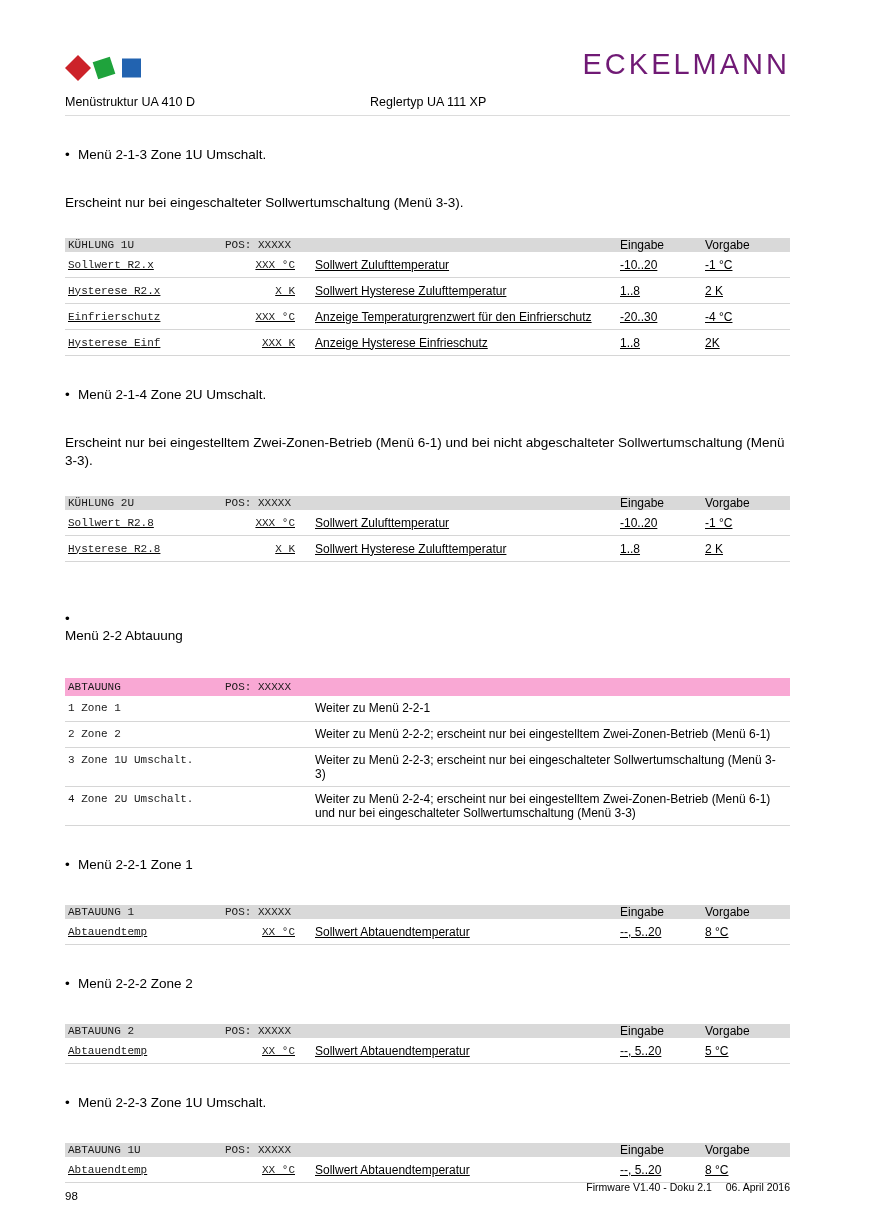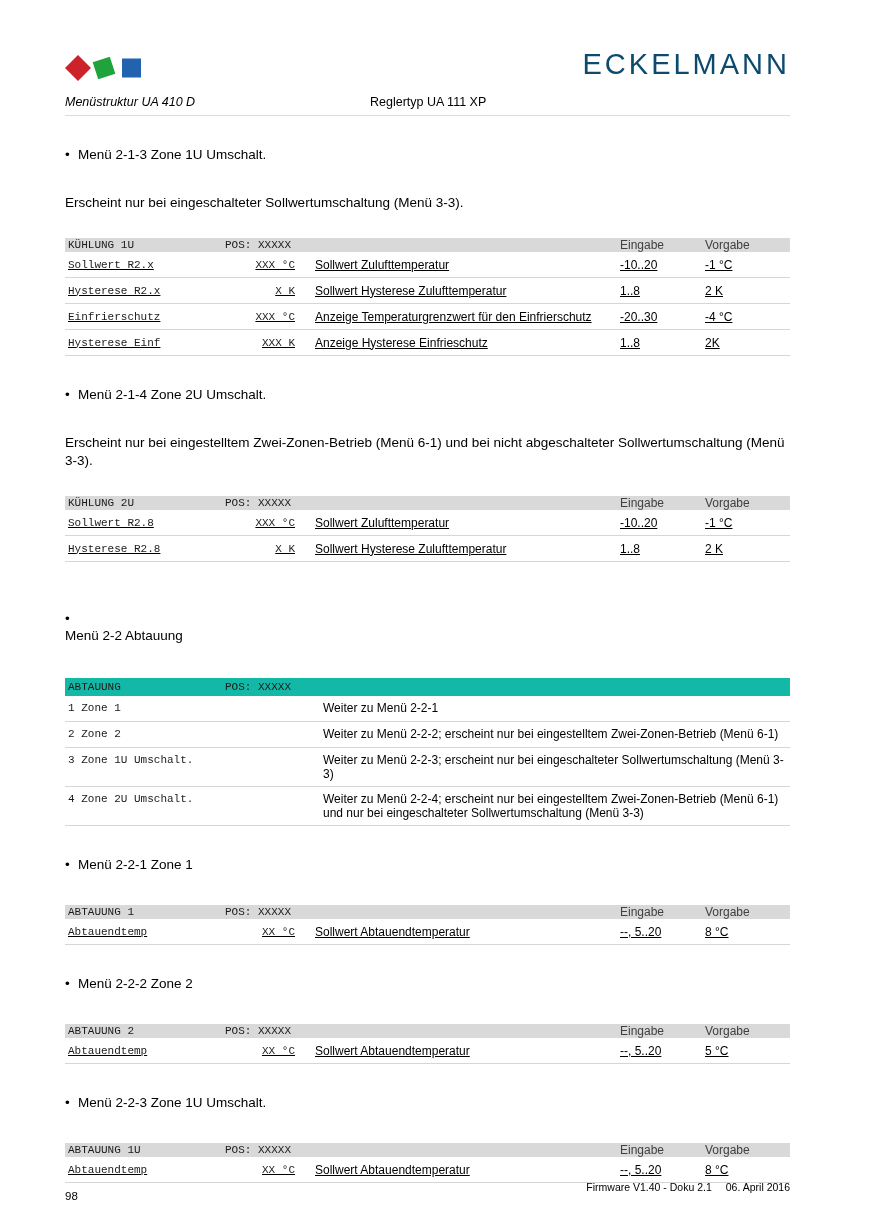--- a/index.html
+++ b/index.html
@@ -1,46 +1,46 @@
 <!DOCTYPE html>
 <html><head>
 <meta charset="utf-8">
 <style>
   * { margin:0; padding:0; box-sizing:border-box; }
   html,body { width:870px; height:1230px; }
   body { font-family:"Liberation Sans", sans-serif; background:#ffffff; color:#000; overflow:hidden; }
   .page { position:relative; width:870px; height:1230px; padding:54px 80px 0 65px; background:#fff; }
 
   
-  .brand { position:absolute; top:48px; right:80px; font-size:29px; letter-spacing:3px; color:#0c4a6e; font-weight:400; }
+  .brand { position:absolute; top:48px; right:80px; font-size:29px; letter-spacing:3px; color:#701a75; font-weight:400; }
   .logo { display:block; width:82px; height:28px; }
   .meta { display:flex; margin-top:13px; padding-bottom:6px; border-bottom:1px solid #dcdcdc; font-size:12.5px; }
-  .meta .m-left { width:305px;font-style:italic; }
+  .meta .m-left { width:305px; }
 
   
   .sec-h { margin-top:30px; font-size:13.5px; line-height:17px; display:flex; }
   .sec-h.mt-lg { margin-top:48px;flex-direction:column; }
   .bullet { width:13px; }
   .bullet::before { content:"\2022"; }
   .intro { margin-top:31px; font-size:13.5px; line-height:18px; max-width:725px; }
 
   
   .tbl { margin-top:26px; width:725px; }
   .tbl.mt-32 { margin-top:32px; }
   .tbl.mt-34 { margin-top:34px; }
   .thead { display:grid; grid-template-columns:160px 1fr 85px 85px; align-items:center; height:14px; background:#d9d9d9; }
-  .thead-menu { display:grid; grid-template-columns:160px 1fr; align-items:center; height:18px; background:#14b8a6; }
+  .thead-menu { display:grid; grid-template-columns:160px 1fr; align-items:center; height:18px; background:#f9a8d4; }
   .mono { font-family:"Liberation Mono","DejaVu Sans Mono",monospace; font-size:11px; color:#1a1a1a; }
   .t-title, .c-param { padding-left:3px; }
-  .t-ein, .t-vor { font-size:12px; color:#404040; }
+  .t-ein, .t-vor { font-size:12px; color:#000000; }
   .trow { display:grid; grid-template-columns:160px 70px 325px 85px 85px; align-items:center; height:26px; border-bottom:1px solid #d6d6d6;text-decoration:underline; }
   .c-val { text-align:right; }
   .c-desc { padding-left:20px; font-size:12px; line-height:14px; }
   .c-ein, .c-vor { font-size:12px; }
-  .menurow { display:grid; grid-template-columns:250px 1fr; align-items:start; min-height:25px; padding:5px 0; border-bottom:1px solid #d6d6d6;gap:8px; }
+  .menurow { display:grid; grid-template-columns:250px 1fr; align-items:start; min-height:25px; padding:5px 0; border-bottom:1px solid #d6d6d6; }
   .menurow .c-param { line-height:15px; }
   .menurow .c-desc2 { font-size:12px; line-height:14px; padding-right:4px; }
 
   
   .foot-num { position:absolute; left:65px; bottom:28px; font-size:11.5px; }
   .foot-right { position:absolute; right:80px; bottom:37px; font-size:10.5px; }
   .foot-right .date { margin-left:14px; }
 </style>
 </head>
 <body>

